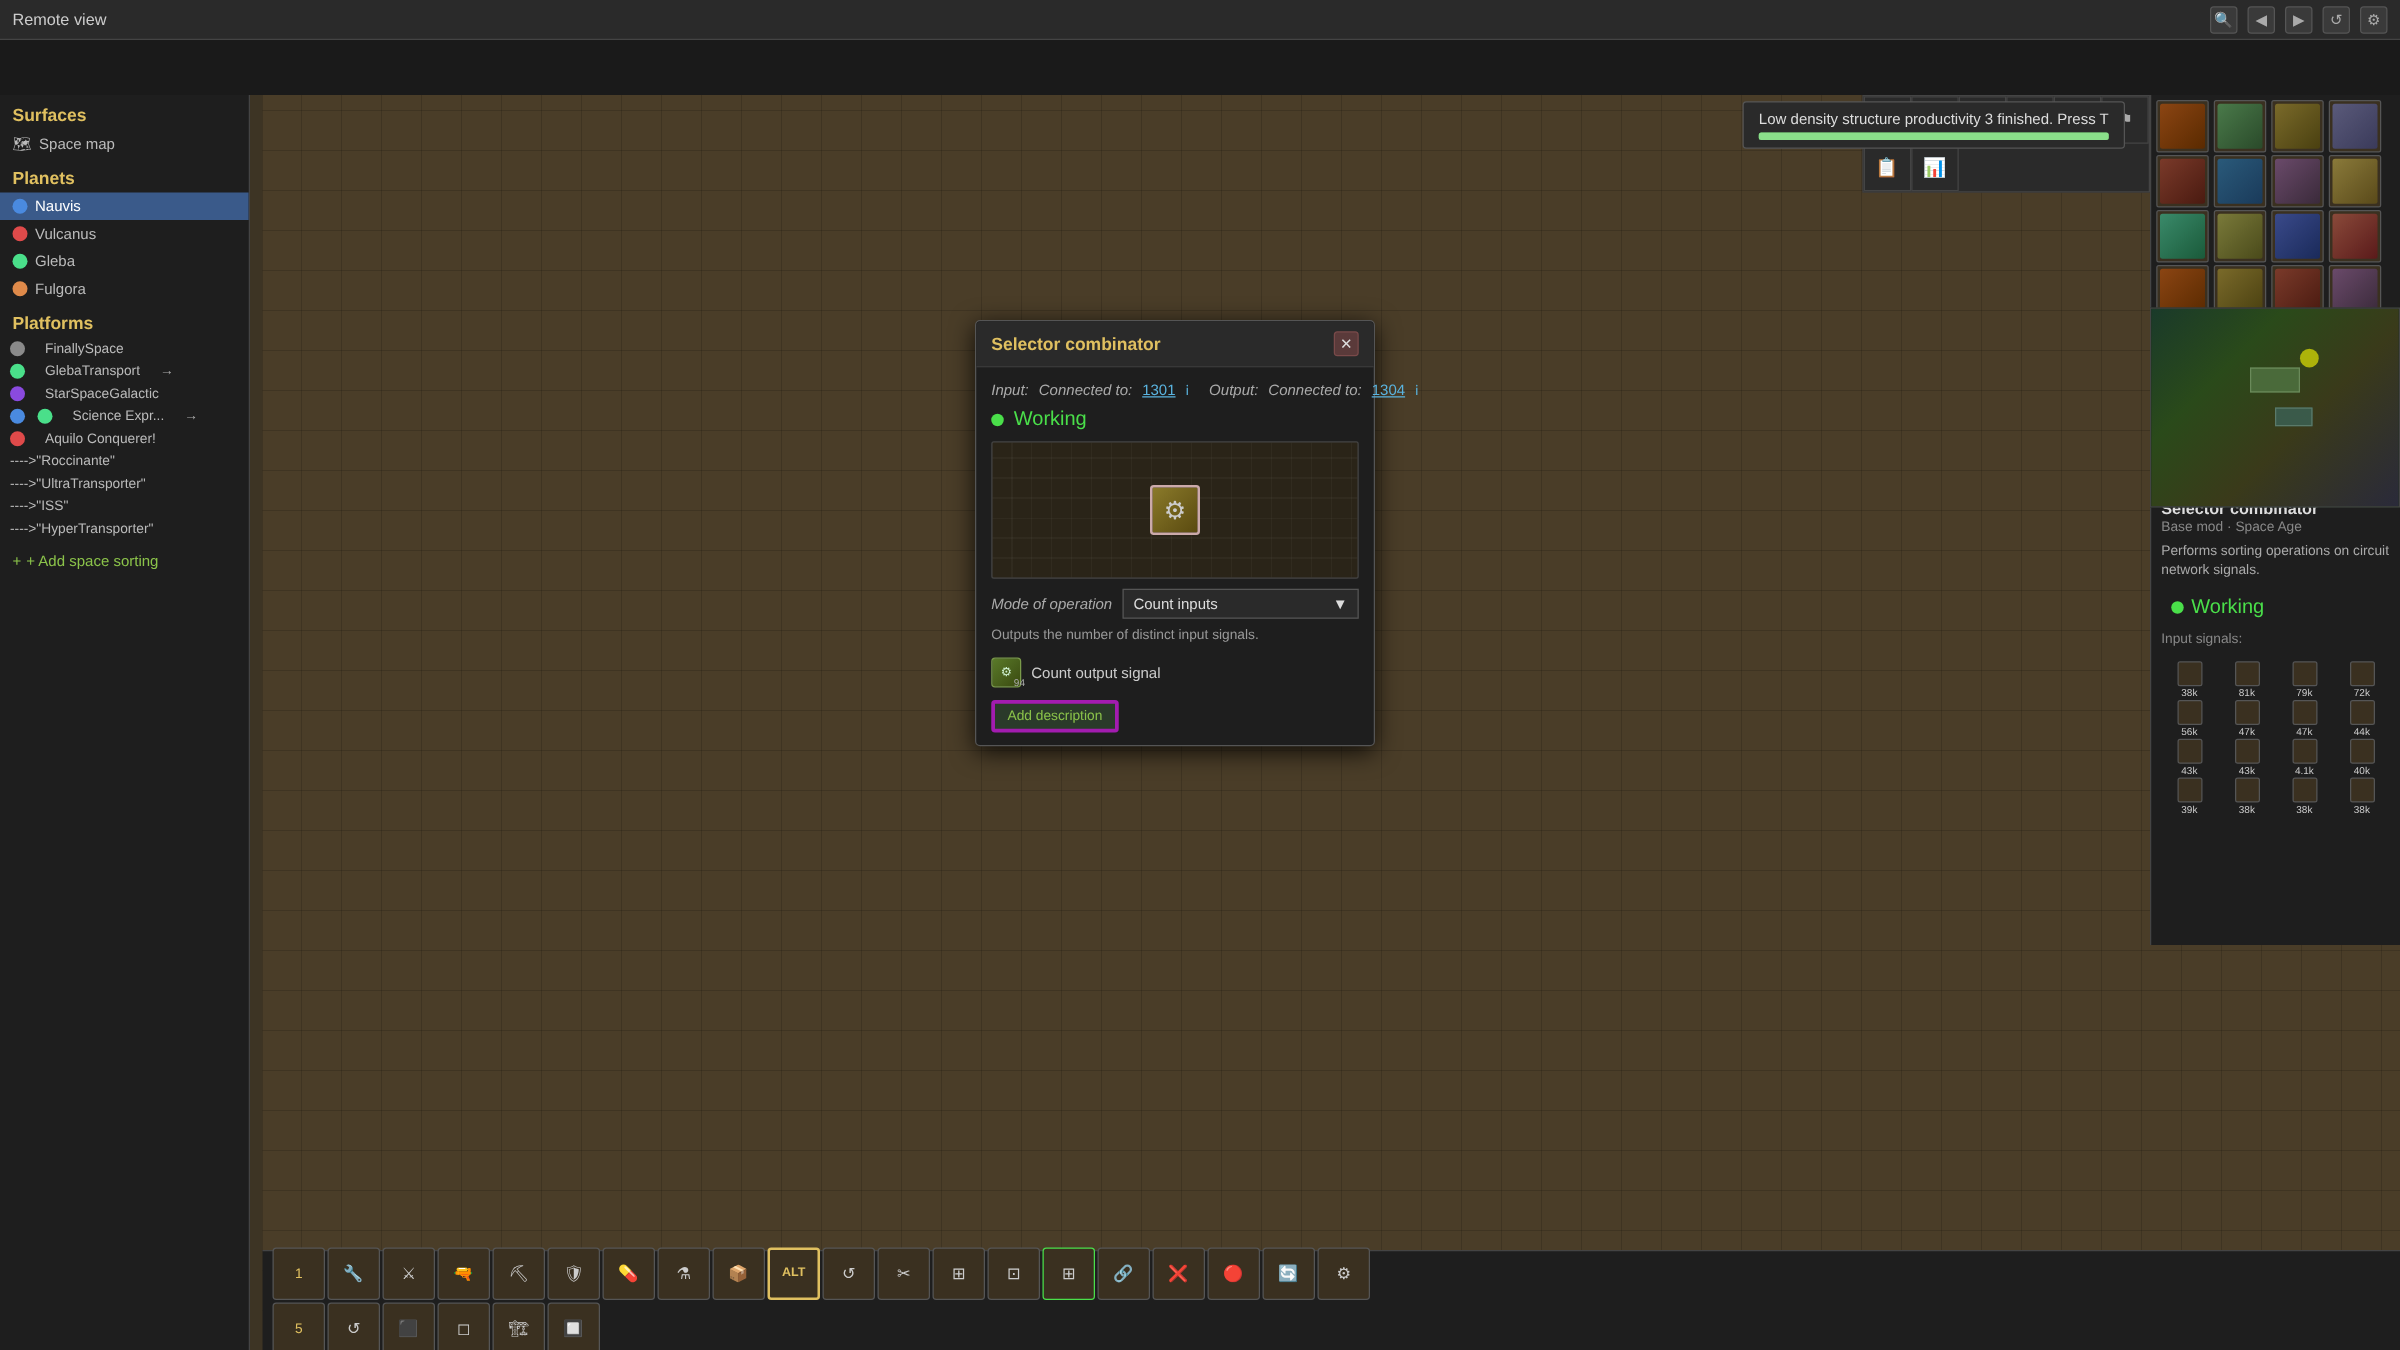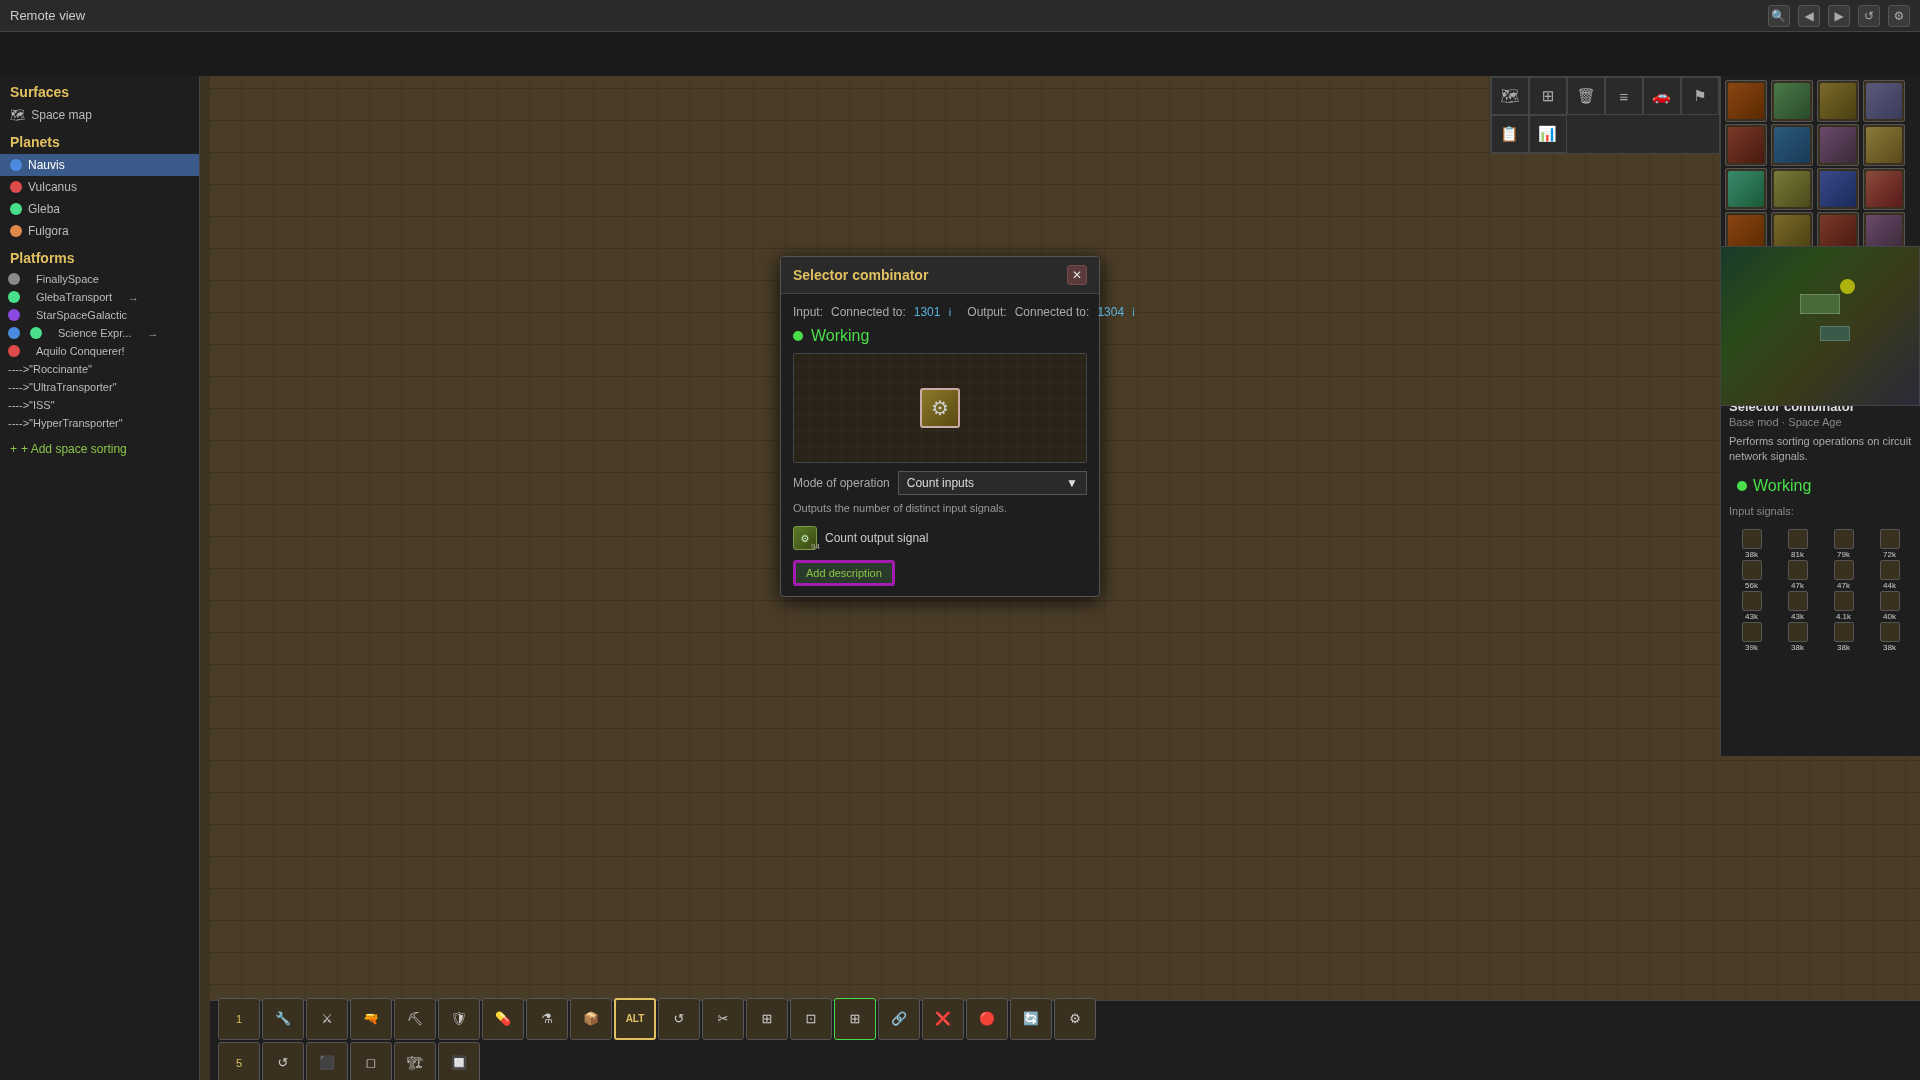--- a/index.html
+++ b/index.html
@@ -237,25 +237,27 @@
       display: flex;
       align-items: center;
       gap: 8px;
       margin-bottom: 8px;
       font-size: 12px;
     }
 
     .dialog-label {
       color: #aaa;
       flex-shrink: 0;
+      font-style: italic;
     }
 
     .connected-value {
       color: #5ab4e0;
       cursor: pointer;
+      text-decoration: underline;
     }
 
     .info-icon {
       color: #5ab4e0;
       font-size: 11px;
       cursor: pointer;
     }
 
     .status-dot {
       width: 10px; height: 10px;
@@ -579,20 +581,26 @@
     <div class="platform-row">
       <span>----&gt;"HyperTransporter"</span>
     </div>
 
     <div id="add-platform-btn">
       <span>+</span>
       <span>+ Add space sorting</span>
     </div>
   </div>
 
+  <div id="notification">
+    <span>Low density structure productivity 3 finished. Press T</span>
+    <div style="margin-top:4px; background:#4a8a4a; height:6px; border-radius:2px; width:100%;">
+      <div style="background:#8adf8a; height:100%; width:100%; border-radius:2px;"></div>
+    </div>
+  </div>
 
   <div style="position:absolute; top:0; right:200px; z-index:15; display:flex; flex-direction:column; background:#2a2a2a; border:1px solid #444;">
     <div style="display:flex;">
       <div class="icon-btn">🗺</div>
       <div class="icon-btn">⊞</div>
       <div class="icon-btn">🗑</div>
       <div class="icon-btn">≡</div>
       <div class="icon-btn">🚗</div>
       <div class="icon-btn">⚑</div>
     </div>

